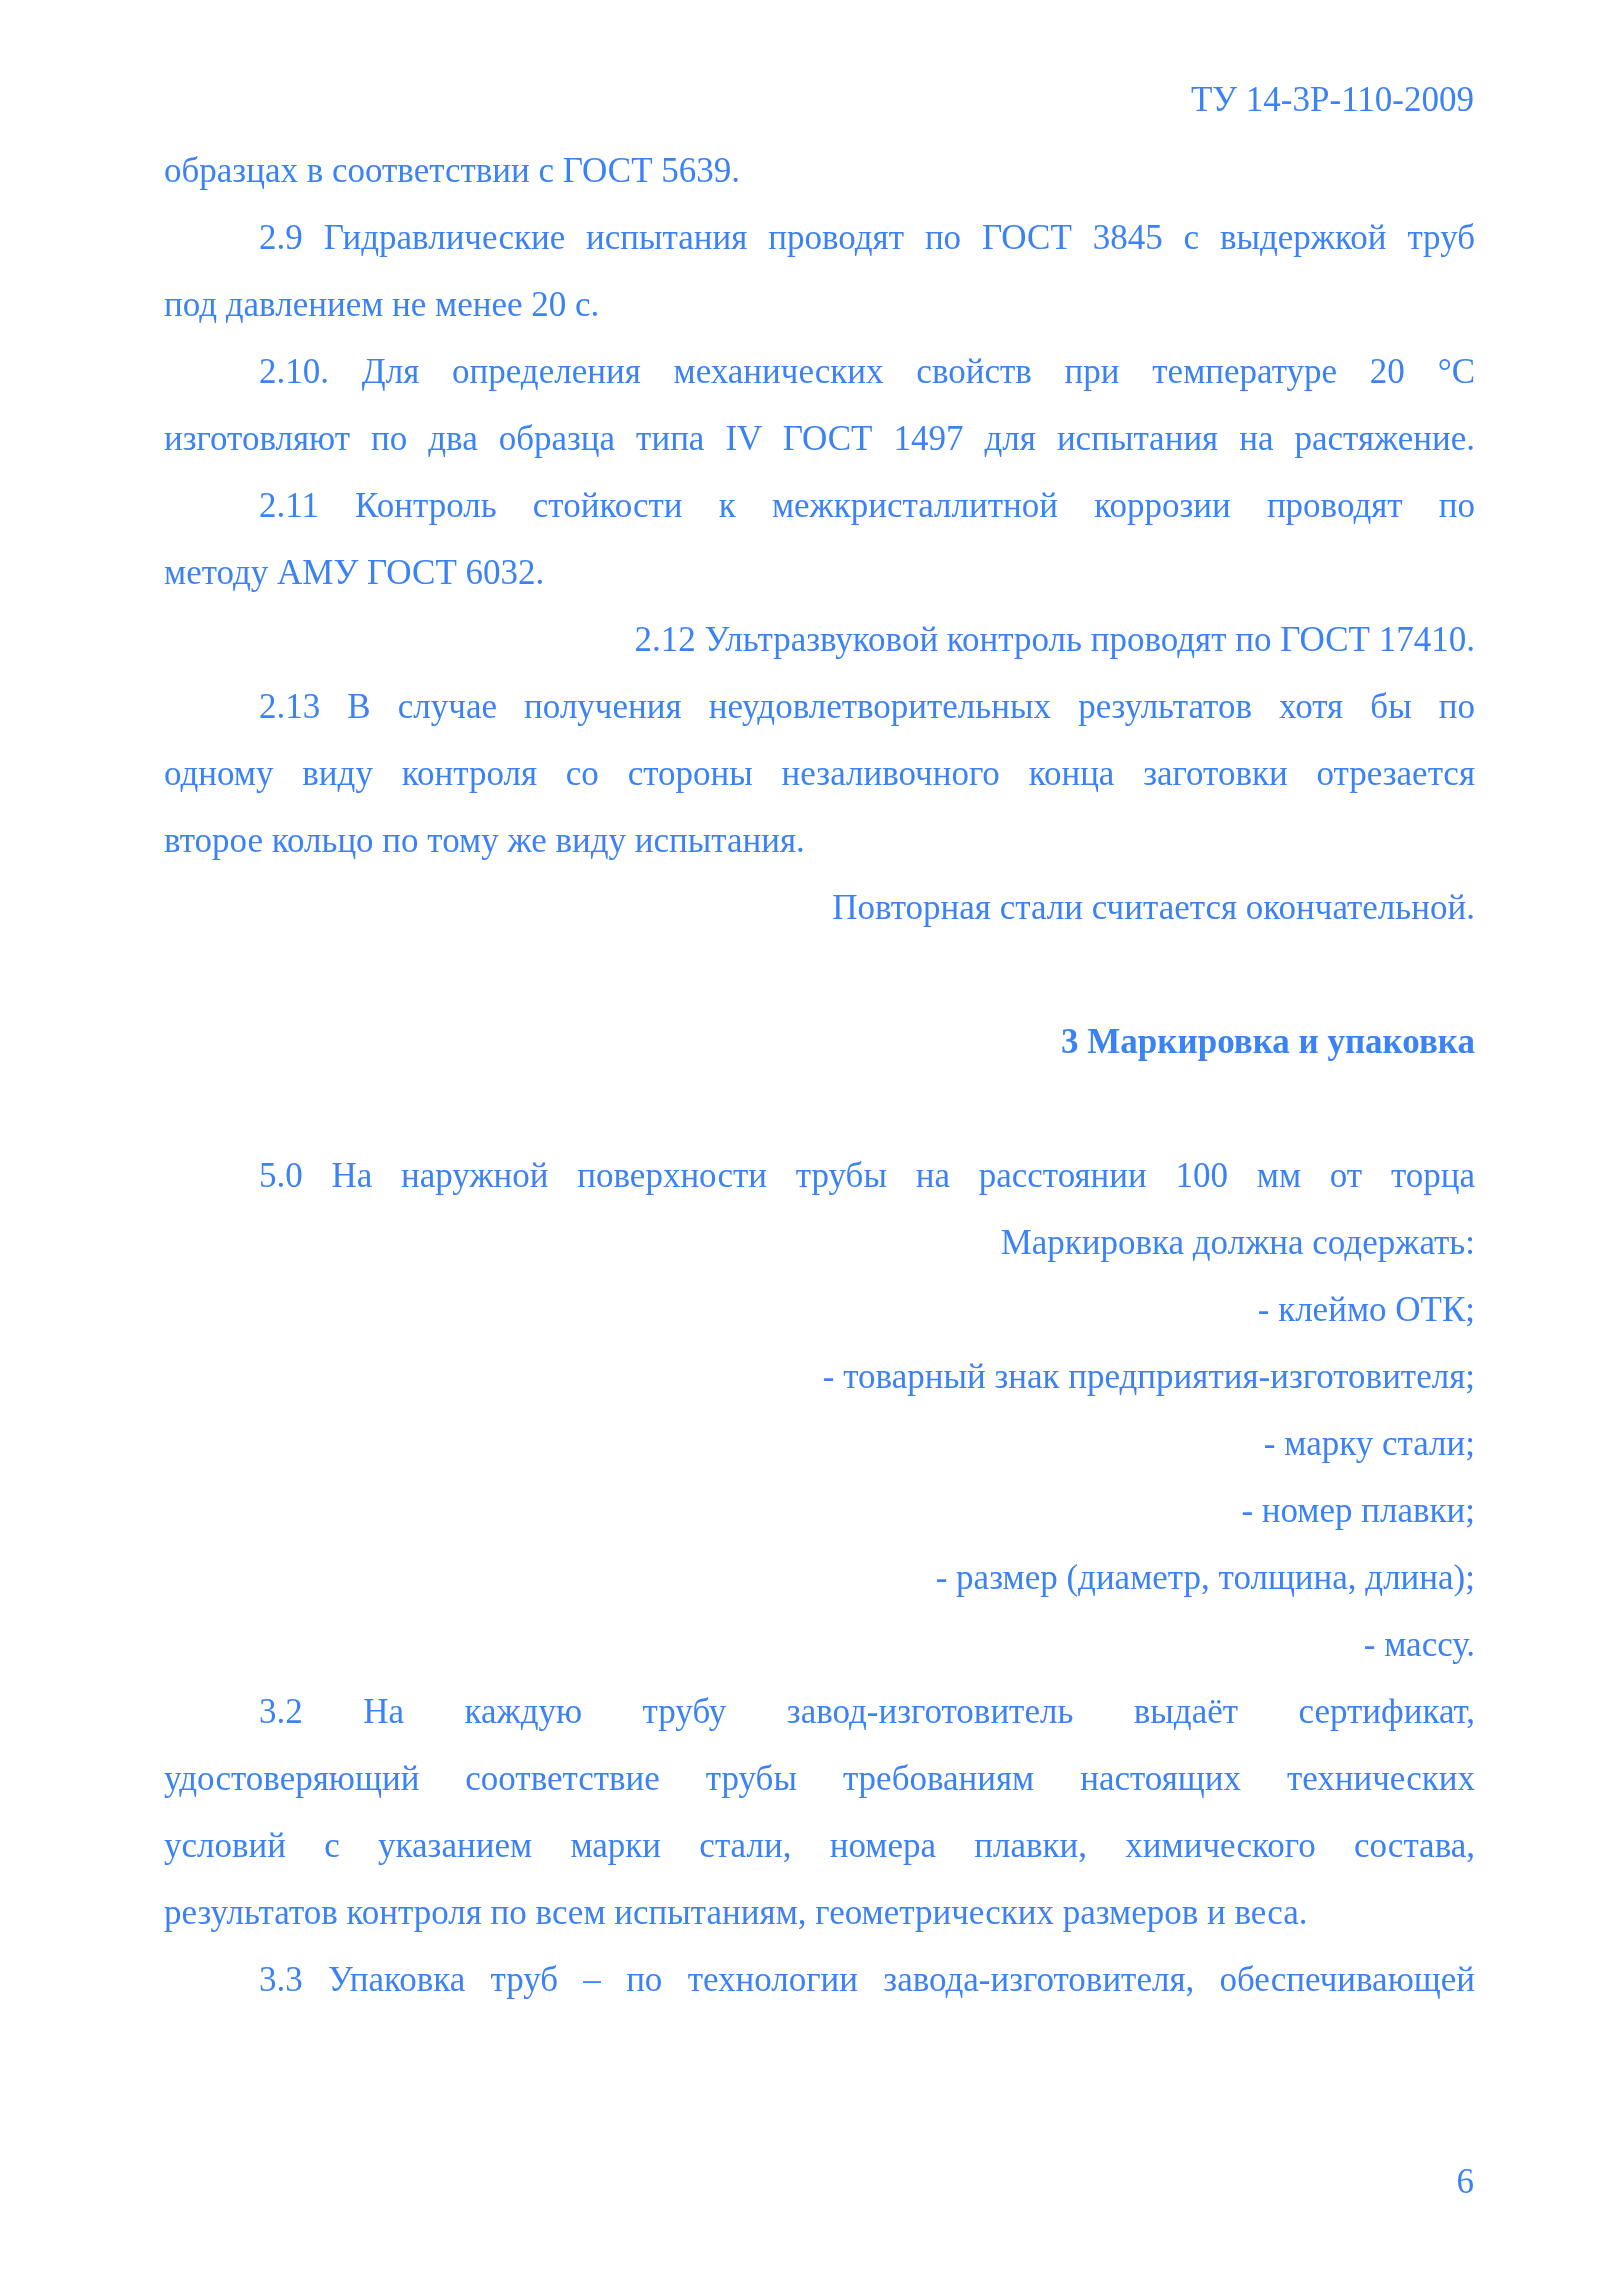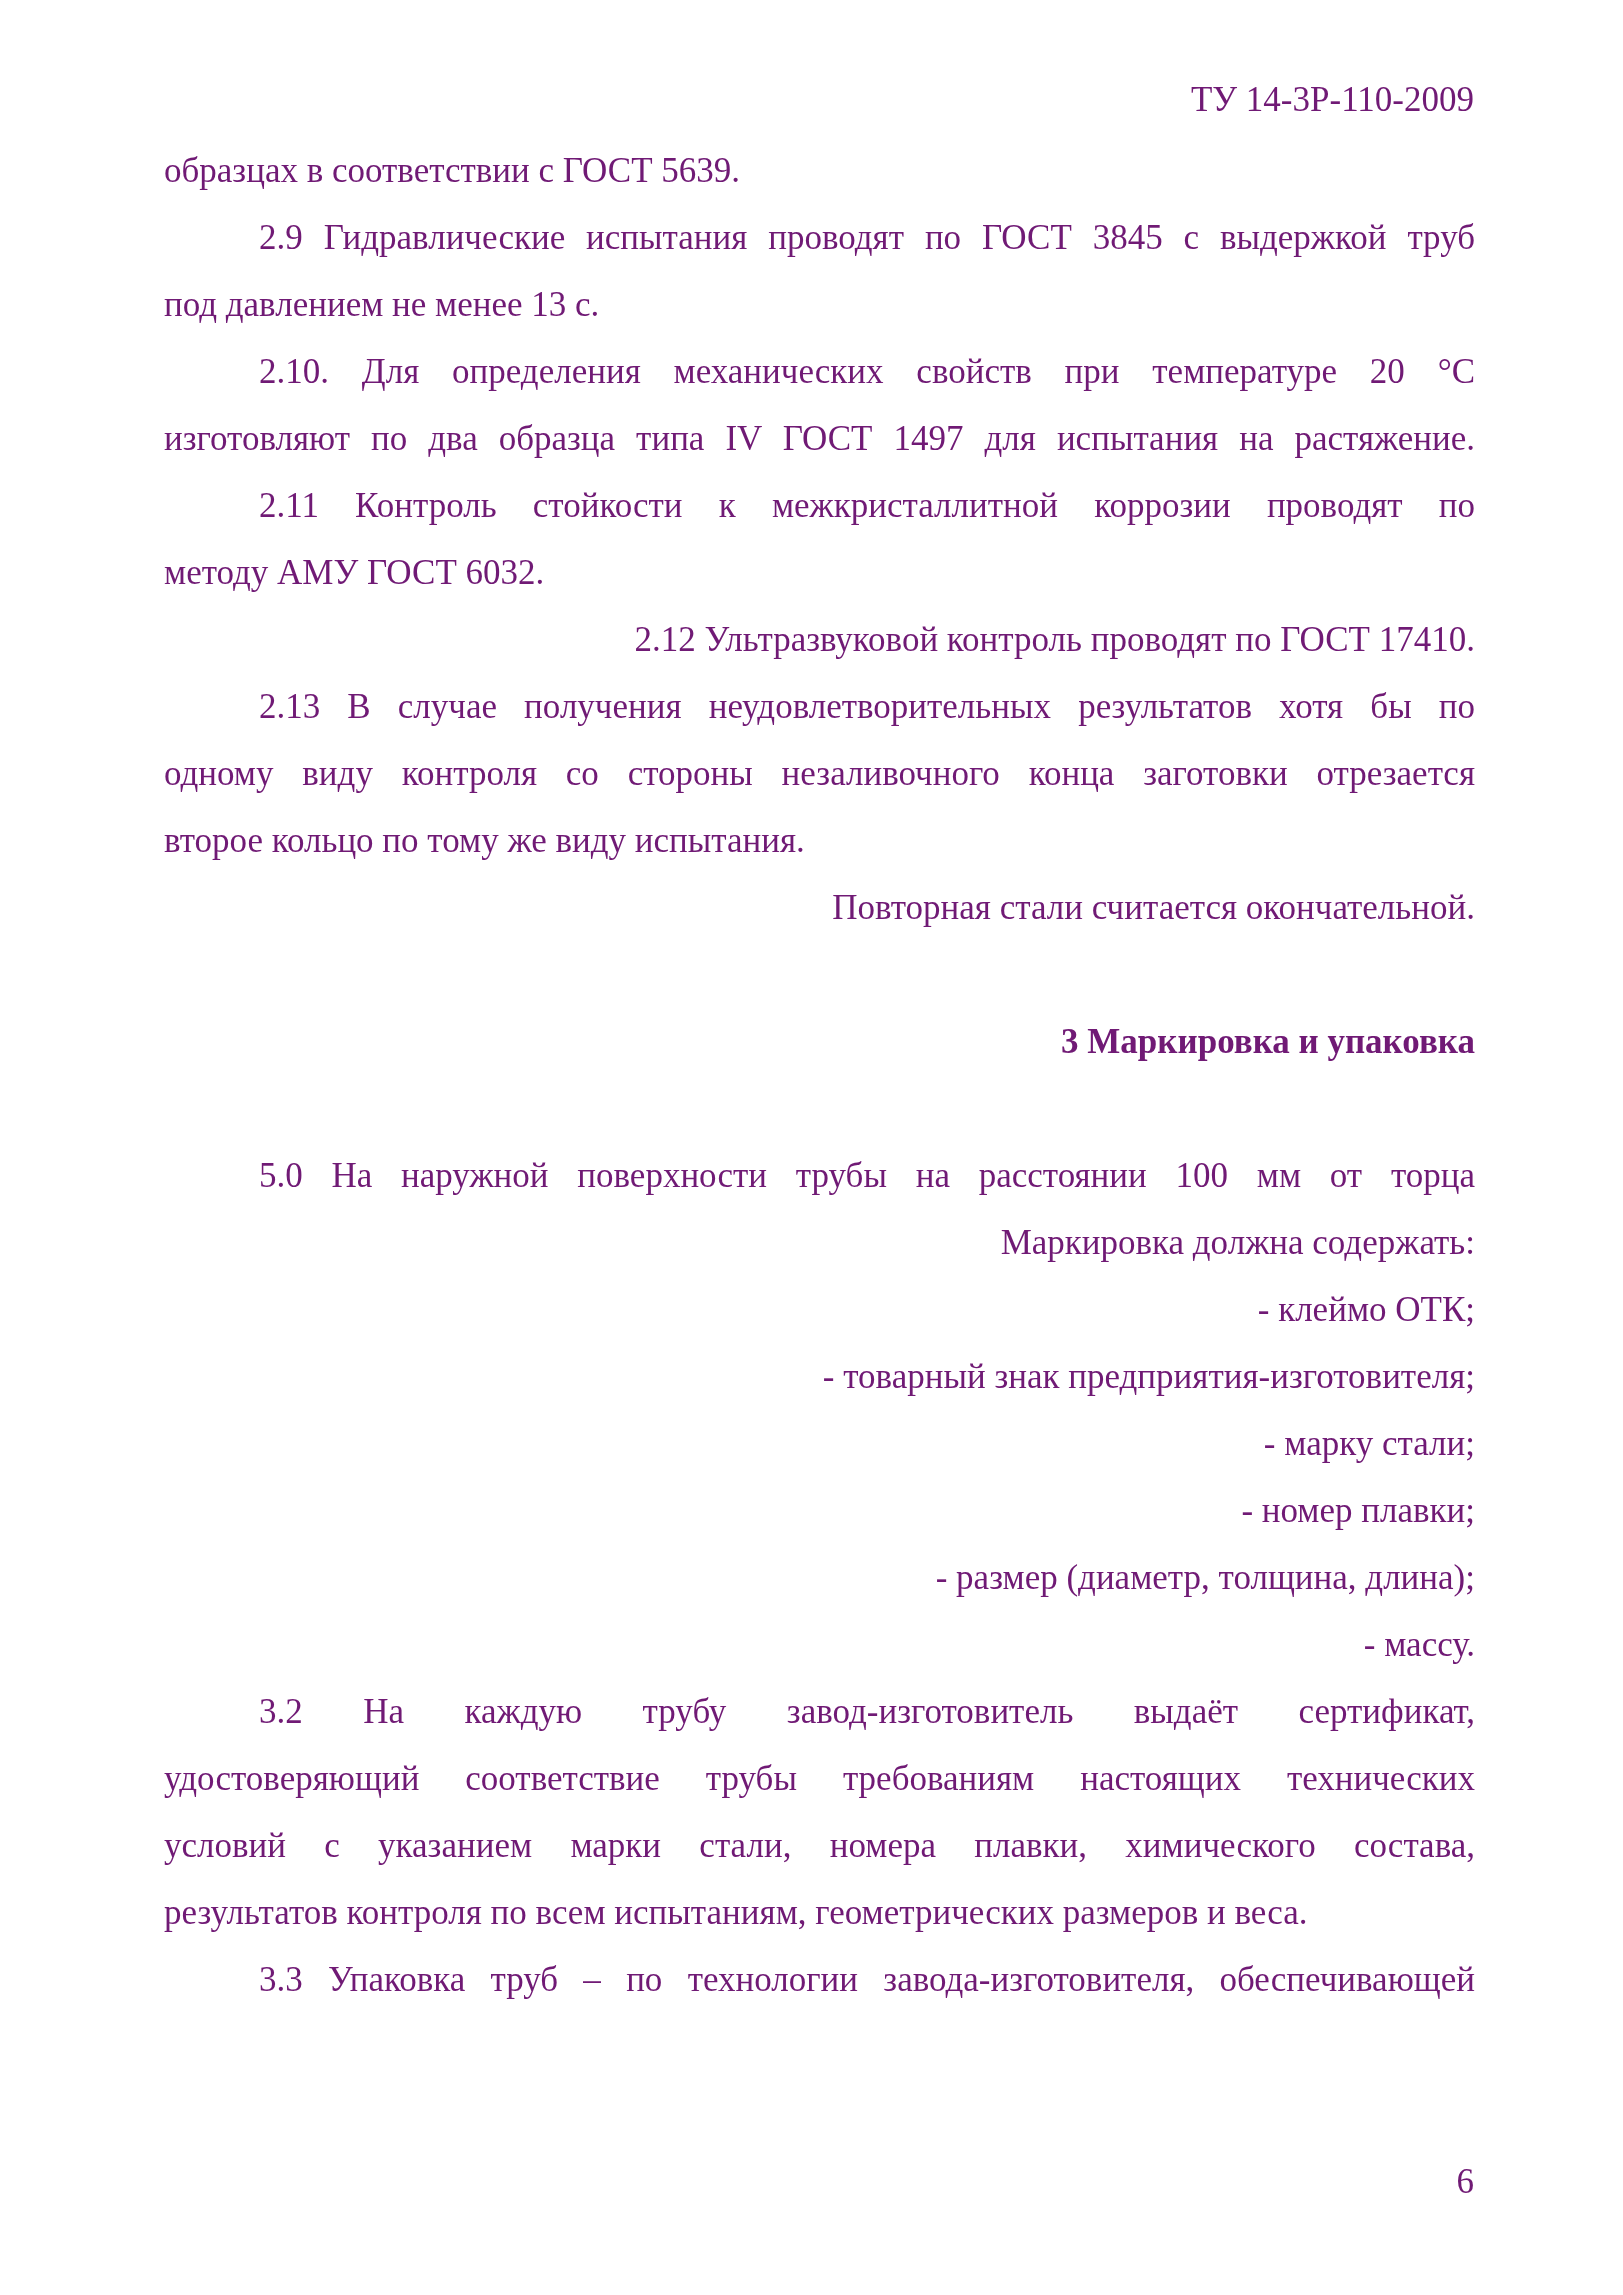--- a/index.html
+++ b/index.html
@@ -6,21 +6,21 @@
     margin: 0;
     padding: 0;
     background: #e8e8e8;
   }
   .page {
     position: relative;
     width: 1623px;
     height: 2295px;
     margin: 0 auto;
     background: #ffffff;
-    color: #701a75;
+    color: #3b82f6;
     font-family: "Liberation Serif", "DejaVu Serif", serif;
     font-size: 35px;
     overflow: hidden;
   }
   .doc-header {
     position: absolute;
     top: 77px;
     left: 164px;
     right: 149px;
     text-align: right;
@@ -58,21 +58,21 @@
 </head>
 <body>
 
 <div class="page">
 
   <div class="doc-header">ТУ 14-3Р-110-2009</div>
 
   <div class="content">
       <div class="line">образцах в соответствии с ГОСТ 5639.</div>
       <div class="line ind j">2.9 Гидравлические испытания проводят по ГОСТ 3845 с выдержкой труб</div>
-      <div class="line">под давлением не менее 13 с.</div>
+      <div class="line">под давлением не менее 20 с.</div>
       <div class="line ind j">2.10. Для определения механических свойств при температуре 20 °С</div>
       <div class="line j">изготовляют по два образца типа IV ГОСТ 1497 для испытания на растяжение.</div>
       <div class="line ind j">2.11 Контроль стойкости к межкристаллитной коррозии проводят по</div>
       <div class="line">методу АМУ ГОСТ 6032.</div>
       <div class="line ind">2.12 Ультразвуковой контроль проводят по ГОСТ 17410.</div>
       <div class="line ind j">2.13 В случае получения неудовлетворительных результатов хотя бы по</div>
       <div class="line j">одному виду контроля со стороны незаливочного конца заготовки отрезается</div>
       <div class="line">второе кольцо по тому же виду испытания.</div>
       <div class="line ind">Повторная стали считается окончательной.</div>
       <div class="line ind h">3 Маркировка и упаковка</div>

